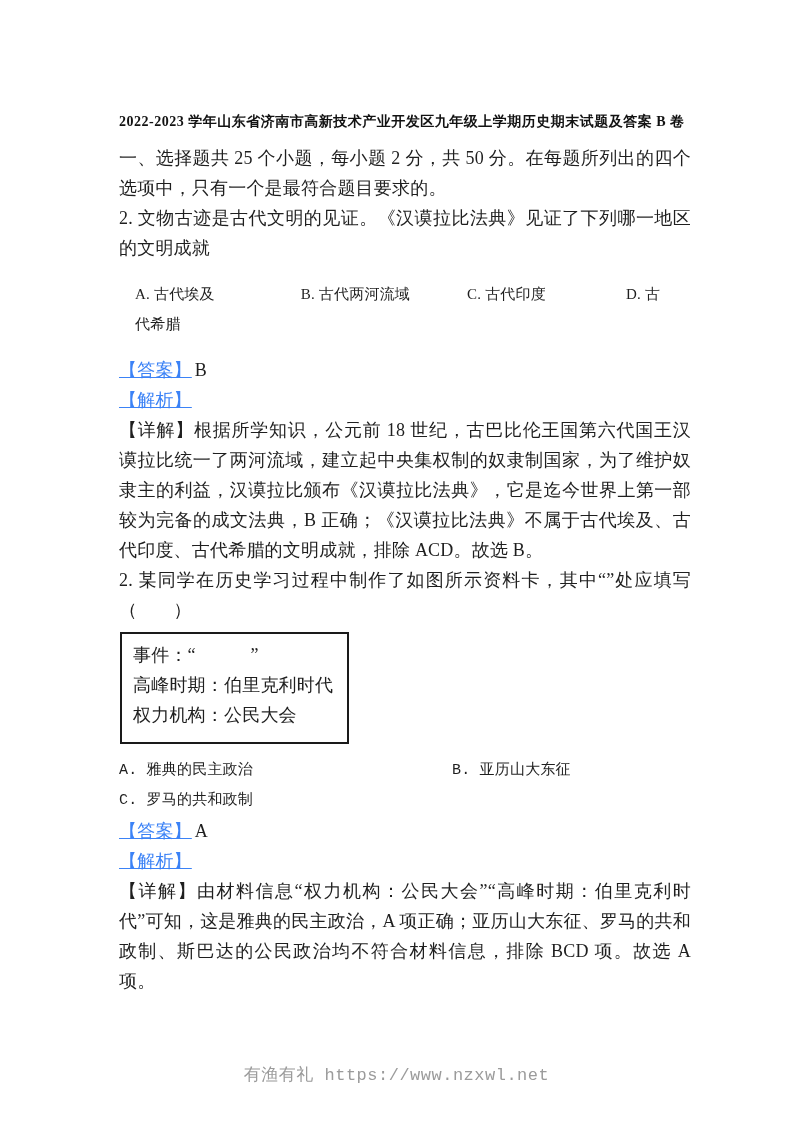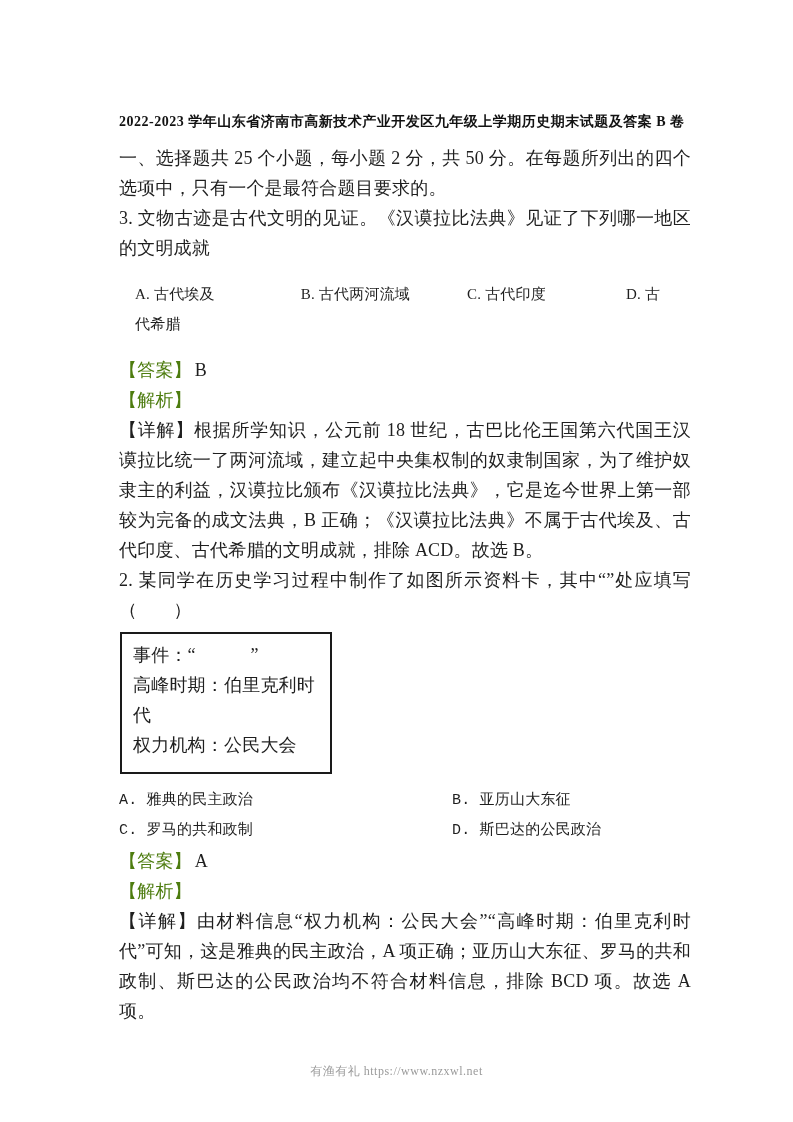--- a/index.html
+++ b/index.html
@@ -28,36 +28,36 @@
     letter-spacing: 0.5px;
   }
   p.body-line {
     font-size: 18px;
     line-height: 30px;
     margin: 0;
     text-align: justify;
     letter-spacing: 0.2px;
   }
   p.no-justify { text-align: left; }
-  .marker { color: #4d7c0f; }
+  .marker { color: #3b82f6; text-decoration: underline; }
   .answer-value { color: #1f1f1f; margin-left: 3px; }
   .options-row4 {
     font-size: 15px;
     line-height: 30px;
     margin: 16px;
     text-align: left;
     letter-spacing: 0.2px;
   }
   .option-gap { display: inline-block; height: 1px; }
   .gap1 { width: 86px; }
   .gap2 { width: 57px; }
   .gap3 { width: 80px; }
   .info-card {
     box-sizing: border-box;
-    width: 212px;
+    width: 229px;
     border: 2px solid #1a1a1a;
     margin: 7px 0 12px 1px;
     padding: 6px 8px 12px 11px;
   }
   .info-card p { text-align: left; }
   .options-grid2 {
     display: grid;
     grid-template-columns: 333px 1fr;
     margin-top: 4px;
     font-size: 15px;
@@ -65,36 +65,36 @@
     letter-spacing: 0.2px;
     font-family: Liberation Mono, monospace;
   }
   .q3-stem { margin-top: 8px; }
   .footer-watermark {
     position: absolute;
     left: 0;
     top: 1063px;
     width: 793px;
     text-align: center;
-    font-family: Liberation Serif, serif;
-    font-size: 12px;
+    font-family: Liberation Mono, monospace;
+    font-size: 17px;
     color: #9b9b9b;
     letter-spacing: 0.5px;
   }
 </style>
 </head>
 <body>
 
 <div class="page-content">
 
   <h1 class="doc-title">2022-2023 学年山东省济南市高新技术产业开发区九年级上学期历史期末试题及答案 B 卷</h1>
 
   <p class="body-line">一、选择题共 25 个小题，每小题 2 分，共 50 分。在每题所列出的四个选项中，只有一个是最符合题目要求的。</p>
 
-  <p class="body-line">3.  文物古迹是古代文明的见证。《汉谟拉比法典》见证了下列哪一地区的文明成就</p>
+  <p class="body-line">2.  文物古迹是古代文明的见证。《汉谟拉比法典》见证了下列哪一地区的文明成就</p>
 
   <p class="options-row4"><span>A.  古代埃及</span><span class="option-gap gap1"></span><span>B.  古代两河流域</span><span class="option-gap gap2"></span><span>C.  古代印度</span><span class="option-gap gap3"></span><span>D.  古代希腊</span></p>
 
   <p class="body-line no-justify"><span class="marker">【答案】</span><span class="answer-value">B</span></p>
 
   <p class="body-line no-justify"><span class="marker">【解析】</span></p>
 
   <p class="body-line">【详解】根据所学知识，公元前 18 世纪，古巴比伦王国第六代国王汉谟拉比统一了两河流域，建立起中央集权制的奴隶制国家，为了维护奴隶主的利益，汉谟拉比颁布《汉谟拉比法典》，它是迄今世界上第一部较为完备的成文法典，B 正确；《汉谟拉比法典》不属于古代埃及、古代印度、古代希腊的文明成就，排除 ACD。故选 B。</p>
 
   <p class="body-line">2.  某同学在历史学习过程中制作了如图所示资料卡，其中“”处应填写（　　）</p>
@@ -102,21 +102,20 @@
   <div class="info-card">
     <p class="body-line">事件：“　　　”</p>
     <p class="body-line">高峰时期：伯里克利时代</p>
     <p class="body-line">权力机构：公民大会</p>
   </div>
 
   <div class="options-grid2">
     <span>A.  雅典的民主政治</span>
     <span>B.  亚历山大东征</span>
     <span>C.  罗马的共和政制</span>
-    <span>D.  斯巴达的公民政治</span>
   </div>
 
   <p class="body-line no-justify"><span class="marker">【答案】</span><span class="answer-value">A</span></p>
 
   <p class="body-line no-justify"><span class="marker">【解析】</span></p>
 
   <p class="body-line">【详解】由材料信息“权力机构：公民大会”“高峰时期：伯里克利时代”可知，这是雅典的民主政治，A 项正确；亚历山大东征、罗马的共和政制、斯巴达的公民政治均不符合材料信息，排除 BCD 项。故选 A 项。</p>
 
 
 </div>

